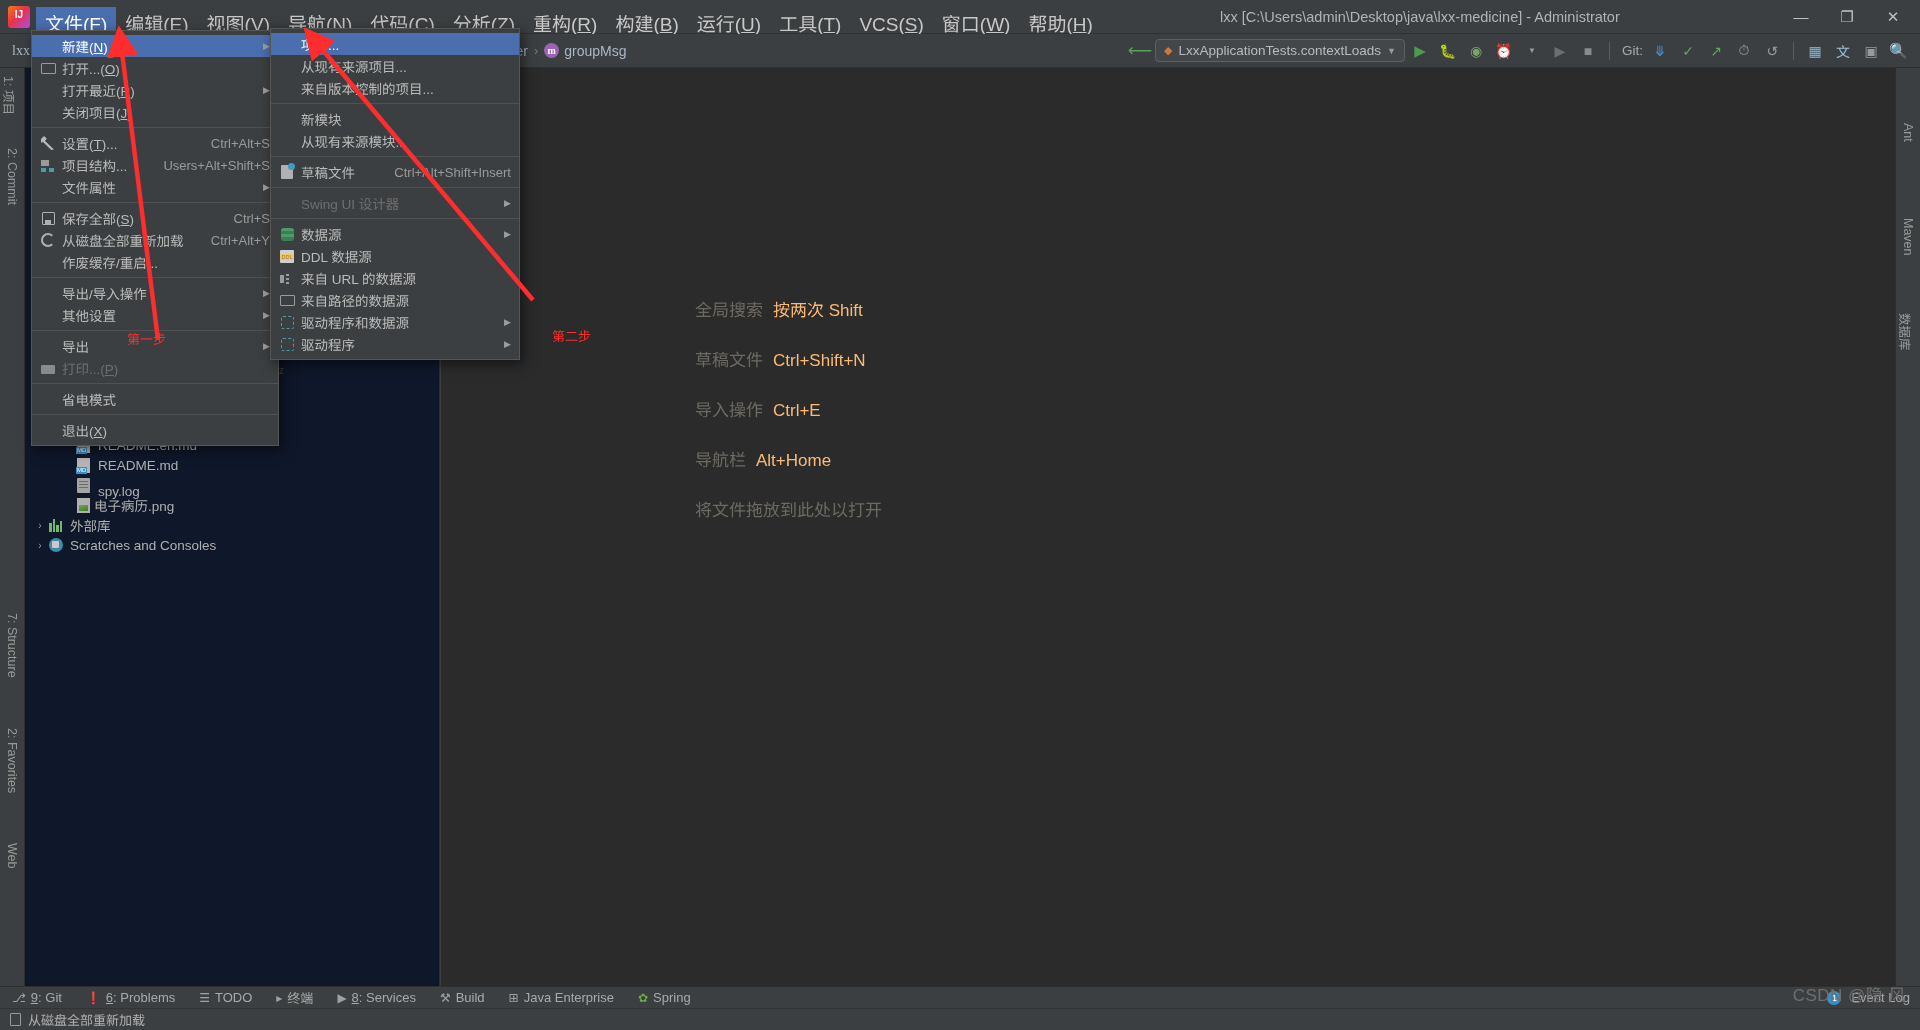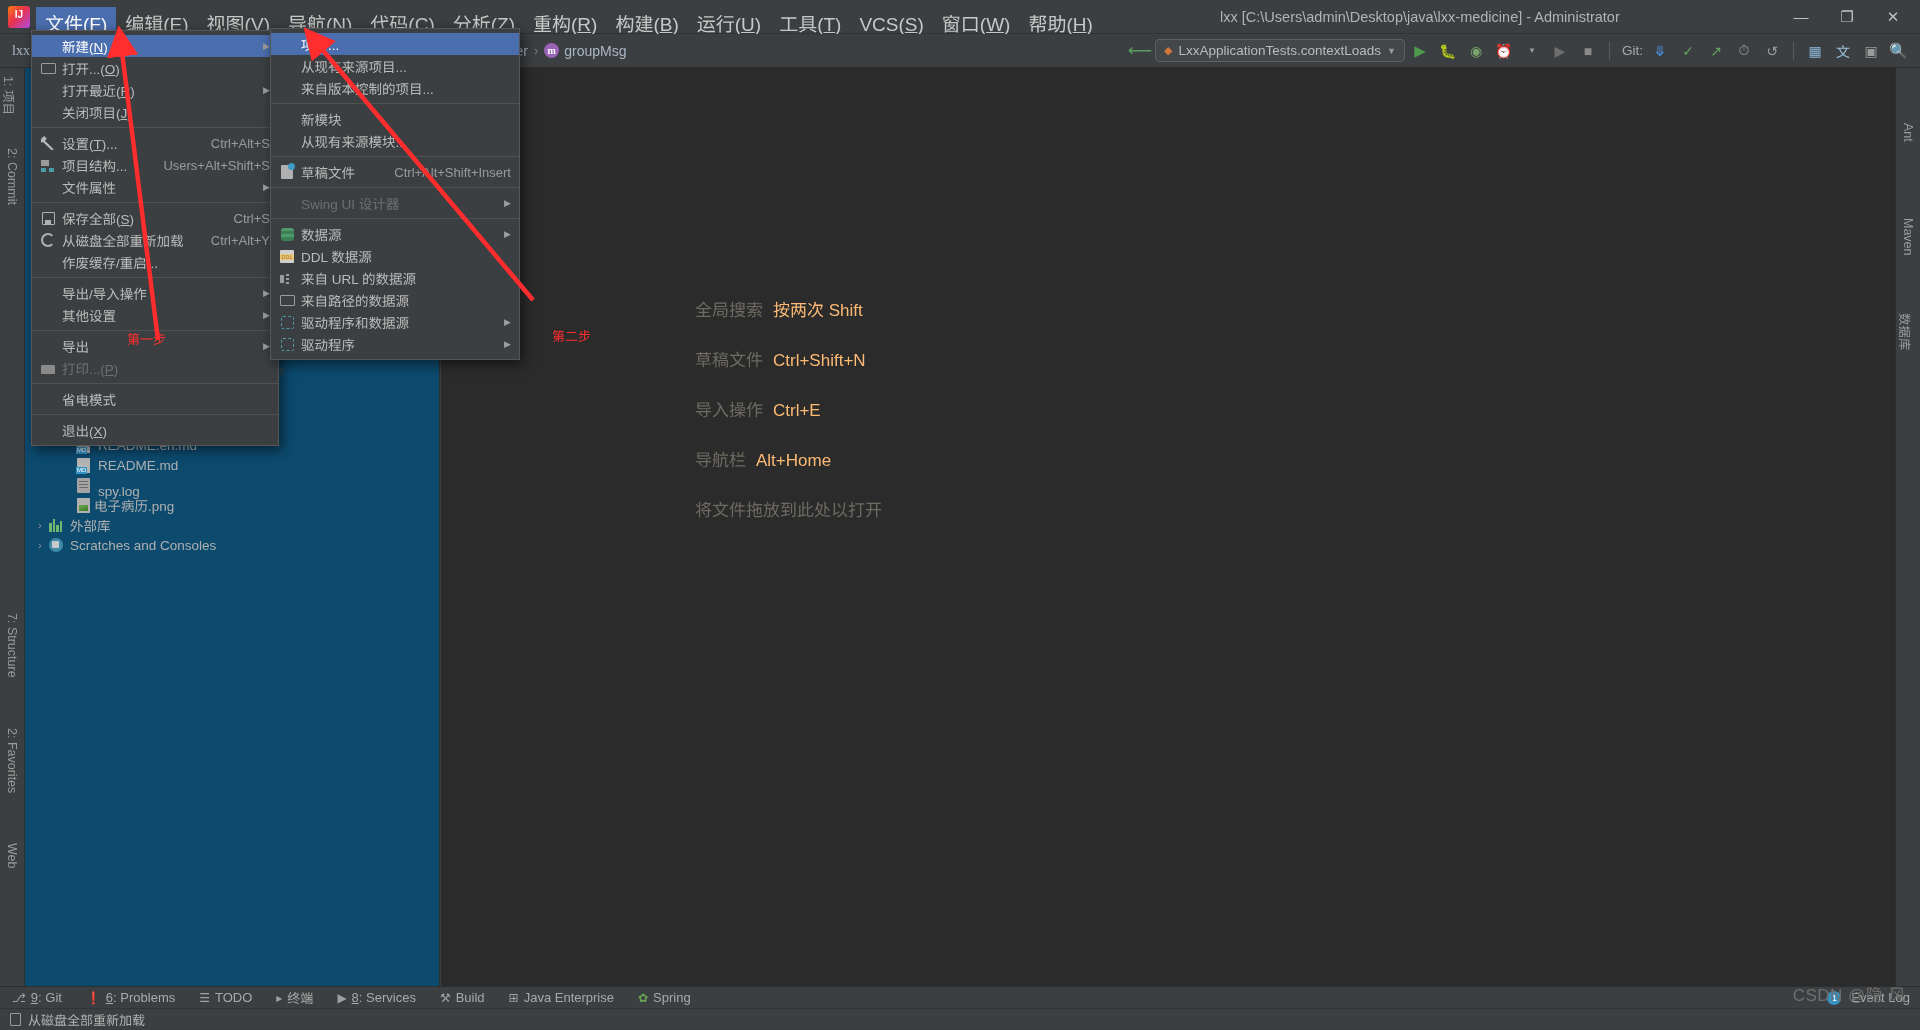--- a/index.html
+++ b/index.html
@@ -92,21 +92,21 @@
   .vtab {
     position: absolute; font-size: 12.5px; color: #9a9a9a;
     white-space: nowrap; transform-origin: left top;
     display: flex; align-items: center; gap: 4px;
   }
   .vtab.down { transform: rotate(90deg); }
 
   
   .project-panel {
     position: absolute; left: 25px; top: 68px; width: 415px; bottom: 44px;
-    background: #0c4a6e; border-right: 1px solid #2e2e2e;
+    background: #0f172a; border-right: 1px solid #2e2e2e;
     overflow: hidden;
   }
   .tree-row {
     display: flex; align-items: center; height: 20px;
     font-size: 13.5px; color: #b0b0b0; padding-left: 8px; white-space: nowrap;
   }
   .tree-row .arrow {
     width: 14px; text-align: center; color: #9a9a9a; font-size: 10px; flex: none;
   }
   .tree-row .ficon { width: 17px; display: inline-flex; justify-content: center; flex: none; }

